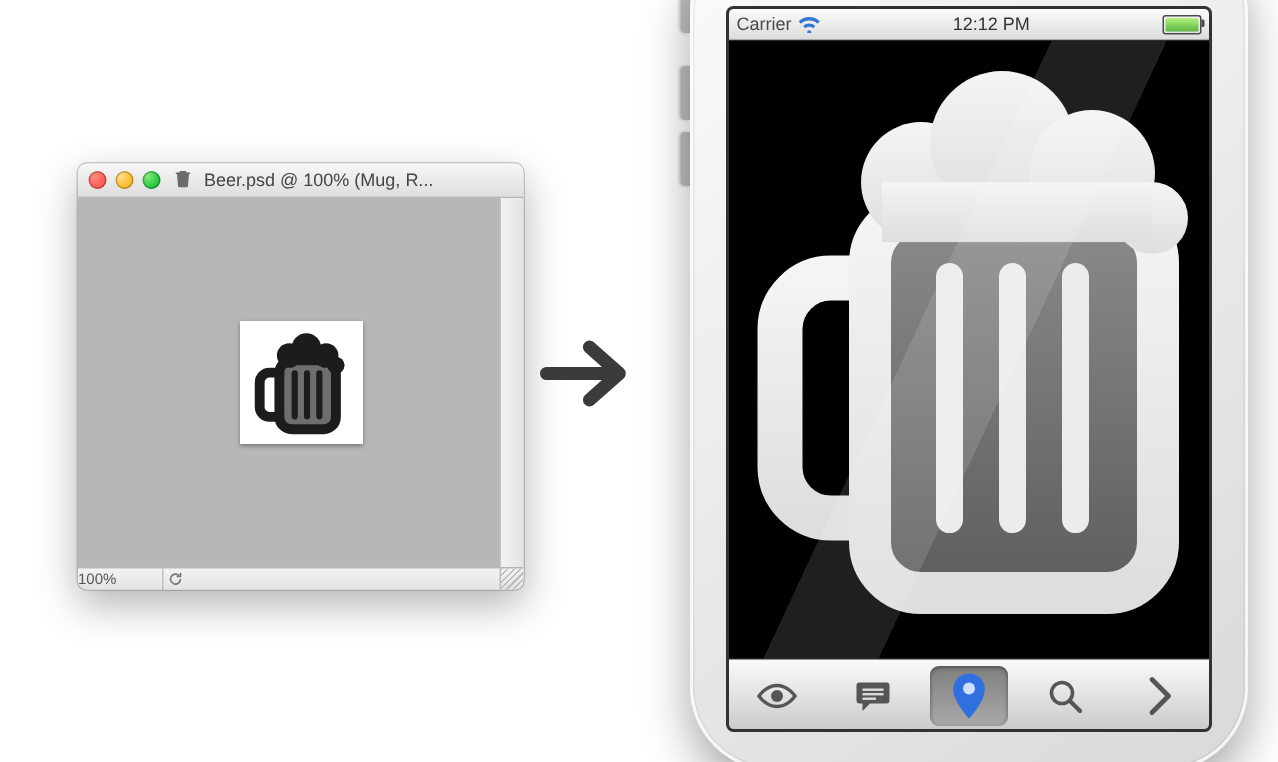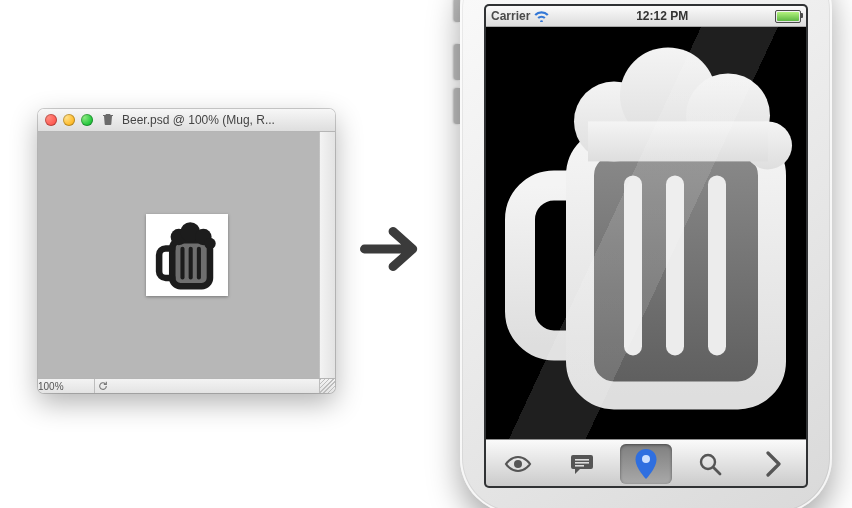--- a/index.html
+++ b/index.html
@@ -1,18 +1,18 @@
 <!DOCTYPE html>
 <html><head>
 <meta charset="utf-8">
 <style>
 html,body{margin:0;padding:0;width:852px;height:508px;background:#fff;font-family:"Helvetica Neue",Helvetica,Arial,sans-serif;overflow:hidden;position:relative}
 
 
-.ps-window{position:absolute;left:38px;top:109px;width:297px;height:284px;border-radius:6px;overflow:hidden;box-shadow:0 10px 28px rgba(0,0,0,.30),0 0 0 1px rgba(0,0,0,.18)}
+.ps-window{position:absolute;left:52px;top:109px;width:297px;height:284px;border-radius:6px;overflow:hidden;box-shadow:0 10px 28px rgba(0,0,0,.30),0 0 0 1px rgba(0,0,0,.18)}
 .ps-titlebar{height:22px;background:linear-gradient(#f7f7f7,#dedede);border-bottom:1px solid #b5b5b5;display:flex;align-items:center;padding:0 7px;gap:6px}
 .tl-btn{width:12px;height:12px;border-radius:50%;box-shadow:inset 0 0 0 1px rgba(0,0,0,.25)}
 .tl-close{background:radial-gradient(circle at 30% 30%,#ff8a7e,#ff5f57 60%,#e2463e)}
 .tl-min  {background:radial-gradient(circle at 30% 30%,#ffe08a,#ffbd2e 60%,#e0a223)}
 .tl-zoom {background:radial-gradient(circle at 30% 30%,#89e97e,#28c940 60%,#1da533)}
 .ps-proxy{font-size:11px;color:#555;margin-left:4px}
 .ps-title{font-size:12px;color:#444;margin-left:3px;white-space:nowrap;overflow:hidden;text-overflow:ellipsis;flex:1}
 .ps-body{position:relative;height:calc(100% - 22px - 16px);background:#b7b7b7}
 .ps-canvas{position:absolute;left:50%;top:50%;transform:translate(-50%,-50%);width:82px;height:82px;background:#fff;box-shadow:0 1px 3px rgba(0,0,0,.35)}
 .ps-canvas svg{position:absolute;inset:0}
@@ -31,23 +31,23 @@
 .iphone{position:absolute;left:460px;top:-46px;width:372px;height:560px}
 .dev-shell{position:absolute;inset:0;border-radius:56px;background:linear-gradient(145deg,#fbfbfb,#d9d9d9);box-shadow:0 14px 32px rgba(0,0,0,.35),inset 0 0 0 2px rgba(255,255,255,.8),inset 0 0 0 3px rgba(0,0,0,.06)}
 .dev-side{position:absolute;left:-6px;width:6px;background:#bfbfbf;border-radius:3px 0 0 3px;box-shadow:-1px 0 2px rgba(0,0,0,.25)}
 .side-mute{top:44px;height:24px}
 .side-vol1{top:90px;height:36px}
 .side-vol2{top:134px;height:36px}
 .dev-screen{position:absolute;left:26px;top:52px;width:320px;height:480px;background:#000;border-radius:3px;box-shadow:inset 0 0 0 1px rgba(0,0,0,.6),0 0 0 2px #303234;overflow:hidden}
 
 
 .sbar{height:20px;background:linear-gradient(#fbfbfb,#dcdcdc);border-bottom:1px solid #a8a8a8;display:flex;align-items:center;justify-content:space-between;padding:0 5px;font-size:12px;color:#4a4a4a}
-.sbar-left{display:flex;align-items:center;gap:4px;font-weight:700}
+.sbar-left{display:flex;align-items:center;gap:4px;font-weight:400}
 .wifi svg{display:block}
-.sbar-center{font-weight:700;color:#333}
+.sbar-center{font-weight:400;color:#333}
 .sbar-right{display:flex;align-items:center}
 .batt{width:24px;height:11px;border:1px solid #4a4a4a;border-radius:2px;position:relative}
 .batt::after{content:"";position:absolute;right:-3px;top:2px;width:2px;height:5px;background:#4a4a4a;border-radius:0 1px 1px 0}
 .batt-fill{position:absolute;inset:1px;border-radius:1px;background:linear-gradient(#b3f27e,#5db642)}
 
 
 .content{height:412px;background:#000;position:relative;overflow:hidden}
 .beer-large{position:absolute;left:50%;top:50%;transform:translate(-50%,-52%)}
 .beer-large svg{display:block}
 

